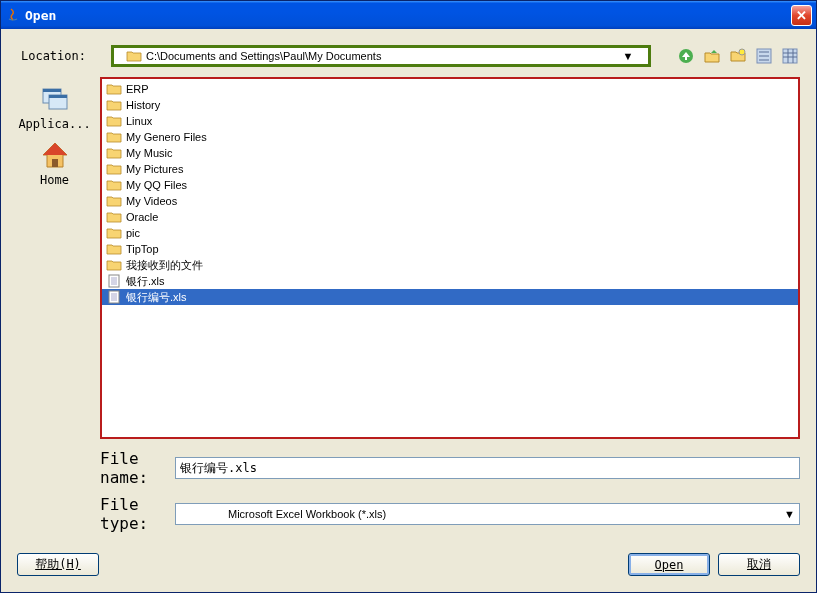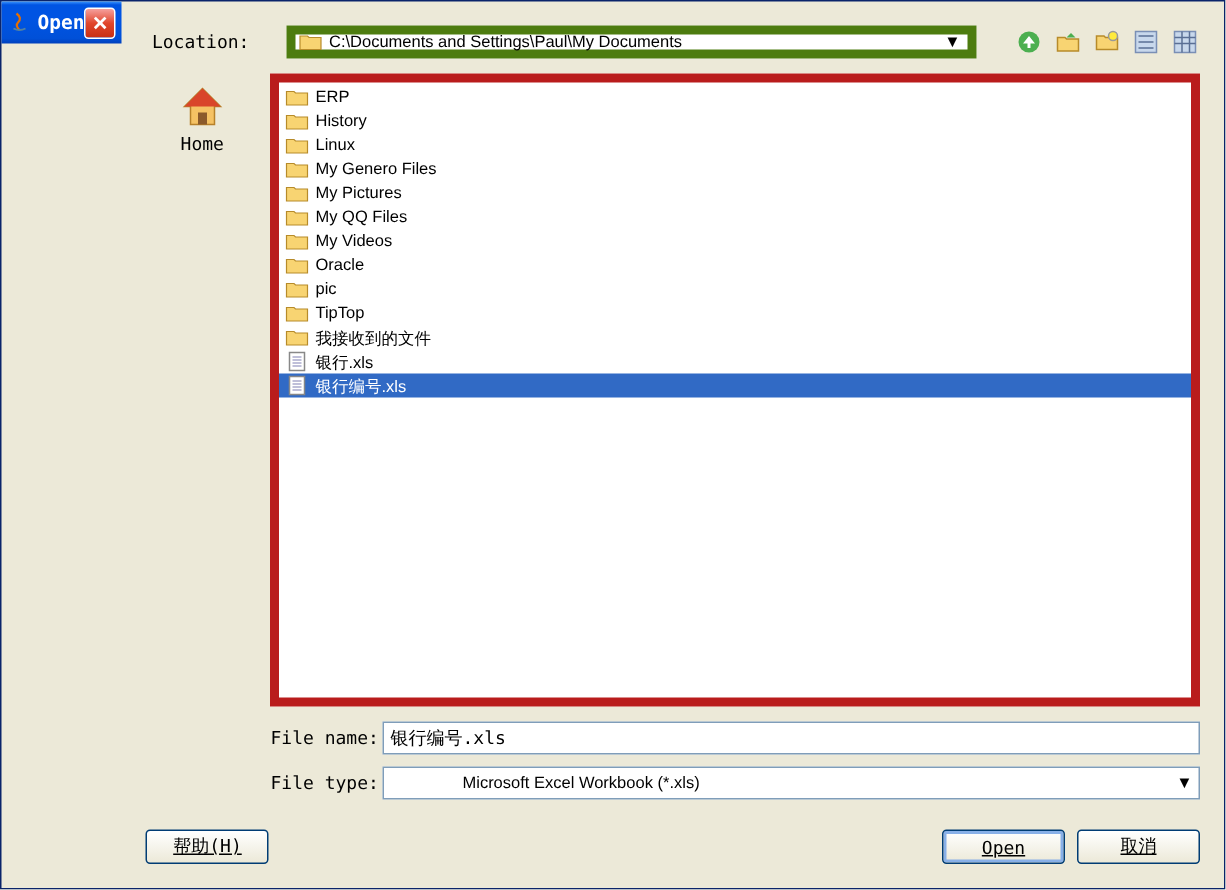--- a/index.html
+++ b/index.html
@@ -1,43 +1,43 @@
 <!DOCTYPE html>
 <html><head>
 <meta charset="utf-8">
 <style>
 * { box-sizing: border-box; margin: 0; padding: 0; font-family: "Tahoma", sans-serif; font-size: 11px; }
 body { background: #ece9d8; width: 817px; height: 593px; overflow: hidden; }
-.window { width: 817px; height: 593px; border: 1px solid #0a246a; background: #ece9d8; display: flex; flex-direction: row; }
+.window { width: 817px; height: 593px; border: 1px solid #0a246a; background: #ece9d8; display: flex; flex-direction: column; }
 .titlebar { height: 28px; background: linear-gradient(to bottom, #3a95ff 0%, #0054e3 8%, #0054e3 40%, #0050d8 88%, #003fbc 100%); display: flex; align-items: center; padding: 0 4px; color: white; }
 .titlebar .java-icon { width: 16px; height: 16px; margin-right: 4px; display: flex; align-items: center; justify-content: center; }
 .titlebar .title { font-weight: bold; font-size: 13px; flex: 1; font-family: "SimSun", monospace; }
 .titlebar .close { width: 21px; height: 21px; background: linear-gradient(to bottom, #f5a09d, #e1462c 50%, #c72f14); border: 1px solid #fff; border-radius: 3px; color: white; font-weight: bold; display: flex; align-items: center; justify-content: center; font-size: 13px; cursor: pointer; }
 .body { flex: 1; padding: 16px; display: flex; flex-direction: column; }
 .toolbar-row { display: flex; align-items: center; margin-bottom: 10px; gap: 19px; }
 .toolbar-row .label { width: 75px; text-align: right; padding-right: 6px; font-family: "SimSun", monospace; font-size: 12px; }
-.location-box { flex: 1; height: 22px; border: 6px solid #4d7c0f; background: white; display: flex; align-items: center; padding: 0 2px; font-family: "SimSun", monospace; font-size: 12px; justify-content: space-between; }
+.location-box { flex: 1; height: 22px; border: 3px solid #4d7c0f; background: white; display: flex; align-items: center; padding: 0 12px; font-family: "SimSun", monospace; font-size: 12px; justify-content: space-between; }
 .location-box .folder-ico { width: 16px; height: 14px; margin-right: 4px; }
 .location-box .path { flex: 1; }
 .location-box .dd { width: 16px; text-align: center; cursor: pointer; }
 .tb-icons { display: flex; gap: 6px; margin-left: 6px; align-items: center; }
 .tb-icon { width: 20px; height: 20px; display: flex; align-items: center; justify-content: center; cursor: pointer; }
 .main-row { flex: 1; display: flex; gap: 8px; min-height: 0; }
 .places { width: 75px; display: flex; flex-direction: column; align-items: center; gap: 4px; padding-top: 4px; }
 .place { width: 70px; display: flex; flex-direction: column; align-items: center; gap: 2px; cursor: pointer; padding: 2px; }
 .place .pi { width: 32px; height: 32px; display: flex; align-items: center; justify-content: center; }
 .place .pl { font-family: "SimSun", monospace; font-size: 12px; text-align: center; }
 .right-col { flex: 1; display: flex; flex-direction: column; min-height: 0; }
-.file-list { flex: 1; border: 6px solid #b91c1c; background: white; overflow: auto; padding: 2px 0; }
+.file-list { flex: 1; border: 2px solid #b91c1c; background: white; overflow: auto; padding: 2px 0; }
 .file-row { height: 16px; display: flex; align-items: center; padding: 0 4px; font-family: "SimSun", monospace; font-size: 12px; cursor: pointer; gap: 4px; }
 .file-row.selected { background: #316ac5; color: white; }
 .fico { width: 16px; height: 14px; flex-shrink: 0; display: flex; align-items: center; justify-content: center; }
 .fields { margin-top: 10px; }
 .field-row { display: flex; align-items: center; margin-bottom: 8px; }
-.field-row .flabel { width: 75px; font-family: "SimSun", monospace; font-size: 12px; }
+.field-row .flabel { width: 75px; font-family: "SimSun", monospace; font-size: 16px; }
 .field-row input, .field-row .select { flex: 1; height: 22px; border: 1px solid #7f9db9; background: white; font-family: "SimSun", monospace; font-size: 12px; padding: 0 4px; }
 .field-row .select { display: flex; align-items: center; }
 .field-row .select .sv { flex: 1; padding-left: 48px; }
 .buttons { display: flex; justify-content: space-between; margin-top: 12px; text-decoration: underline; }
 .btn { min-width: 82px; height: 23px; border: 1px solid #003c74; background: linear-gradient(to bottom, #fff, #ece9d8); border-radius: 3px; font-family: "SimSun", monospace; font-size: 12px; cursor: pointer; padding: 0 12px; }
 .btn.default { box-shadow: inset 0 0 0 2px #88b0e8; }
 .buttons .right { display: flex; gap: 8px; }
 </style>
 </head>
 <body>
@@ -103,20 +103,31 @@
             </svg>
         </div>
       </div>
     </div>
 
     <div class="main-row">
       <div class="places">
         <div class="place">
           <span class="pi">
             <svg width="32" height="32" viewBox="0 0 32 32">
+                <rect x="4" y="6" width="18" height="14" fill="#d6e8f7" stroke="#6b8caf"></rect>
+                <rect x="10" y="12" width="18" height="14" fill="#d6e8f7" stroke="#6b8caf"></rect>
+                <rect x="4" y="6" width="18" height="3" fill="#3a6ea5"></rect>
+                <rect x="10" y="12" width="18" height="3" fill="#3a6ea5"></rect>
+              </svg>
+          </span>
+          <span class="pl">Applica...</span>
+        </div>
+        <div class="place">
+          <span class="pi">
+            <svg width="32" height="32" viewBox="0 0 32 32">
                 <path d="M16 4 L4 16 L8 16 L8 28 L24 28 L24 16 L28 16 Z" fill="#f5c264" stroke="#b7812a"></path>
                 <path d="M16 4 L4 16 L28 16 Z" fill="#d9452a"></path>
                 <rect x="13" y="20" width="6" height="8" fill="#8b5a2b"></rect>
               </svg>
           </span>
           <span class="pl">Home</span>
         </div>
       </div>
 
       <div class="right-col">
@@ -145,20 +156,28 @@
               </span>
               <span>Linux</span>
             </div>
             <div class="file-row">
               <span class="fico">
                 <svg width="16" height="14" viewBox="0 0 16 14">
                   <path d="M1 3 L1 12 L15 12 L15 4 L7 4 L6 3 Z" fill="#f8d472" stroke="#b78b2a" stroke-width="0.8"></path>
                 </svg>
               </span>
               <span>My Genero Files</span>
+            </div>
+            <div class="file-row">
+              <span class="fico">
+                <svg width="16" height="14" viewBox="0 0 16 14">
+                  <path d="M1 3 L1 12 L15 12 L15 4 L7 4 L6 3 Z" fill="#f8d472" stroke="#b78b2a" stroke-width="0.8"></path>
+                </svg>
+              </span>
+              <span>My Music</span>
             </div>
             <div class="file-row">
               <span class="fico">
                 <svg width="16" height="14" viewBox="0 0 16 14">
                   <path d="M1 3 L1 12 L15 12 L15 4 L7 4 L6 3 Z" fill="#f8d472" stroke="#b78b2a" stroke-width="0.8"></path>
                 </svg>
               </span>
               <span>My Pictures</span>
             </div>
             <div class="file-row">

